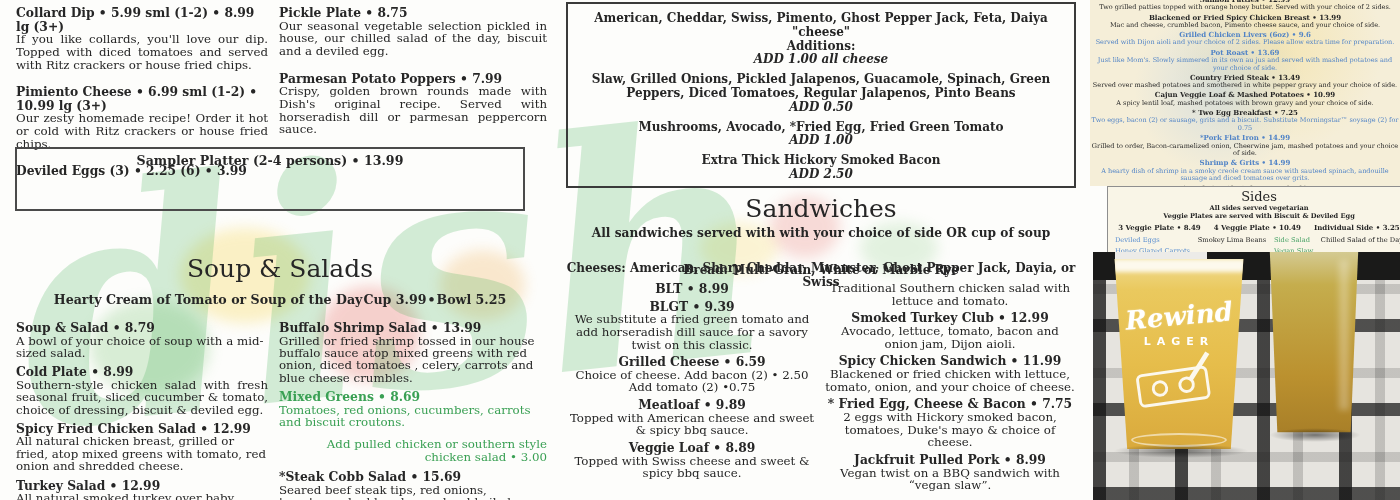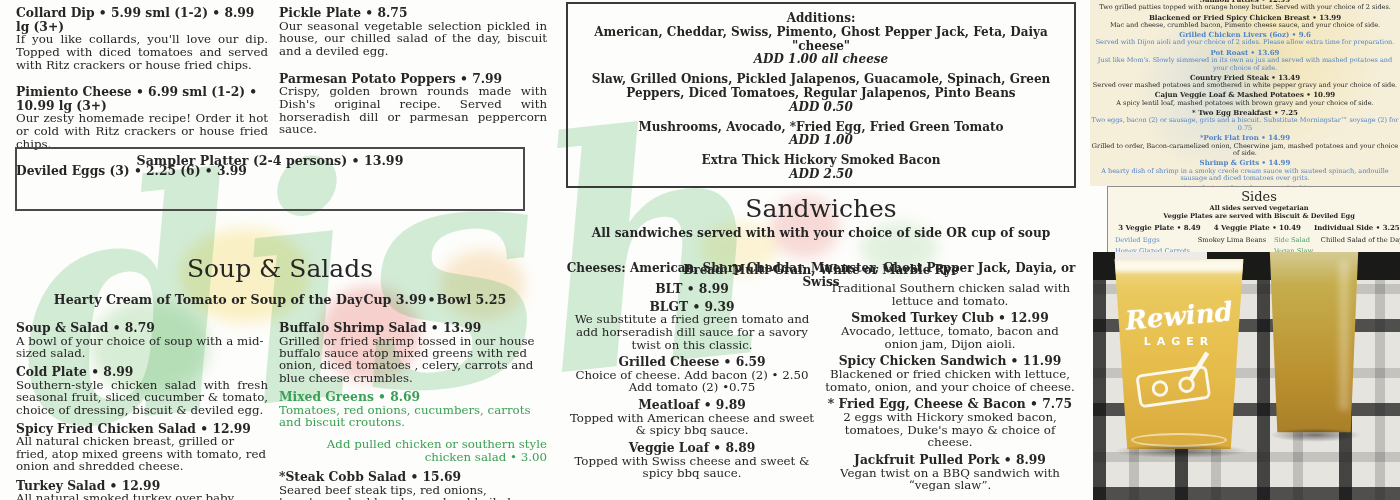--- a/index.html
+++ b/index.html
@@ -230,22 +230,22 @@
         <div class="mi-d">Tomatoes, red onions, cucumbers, carrots and biscuit croutons.</div>
       </div>
       <div class="add-note green">Add pulled chicken or southern style chicken salad • 3.00</div>
       <div class="mi">
         <div class="mi-t">*Steak Cobb Salad • 15.69</div>
         <div class="mi-d">Seared beef steak tips, red onions, tomatoes, cheddar cheese, hard boiled egg, bacon and</div>
       </div>
     </section>
 
     <div class="additions">
+      <div class="b">American, Cheddar, Swiss, Pimento, Ghost Pepper Jack, Feta, Daiya "cheese"</div>
       <div class="b">Additions:</div>
-      <div class="b">American, Cheddar, Swiss, Pimento, Ghost Pepper Jack, Feta, Daiya "cheese"</div>
       <div class="b i">ADD 1.00 all cheese</div>
       <div class="b gap">Slaw, Grilled Onions, Pickled Jalapenos, Guacamole, Spinach, Green Peppers, Diced Tomatoes, Regular Jalapenos, Pinto Beans</div>
       <div class="b i">ADD 0.50</div>
       <div class="b gap">Mushrooms, Avocado, *Fried Egg, Fried Green Tomato</div>
       <div class="b i">ADD 1.00</div>
       <div class="b gap">Extra Thick Hickory Smoked Bacon</div>
       <div class="b i">ADD 2.50</div>
     </div>
 
     <div class="sand-head">Sandwiches</div>

